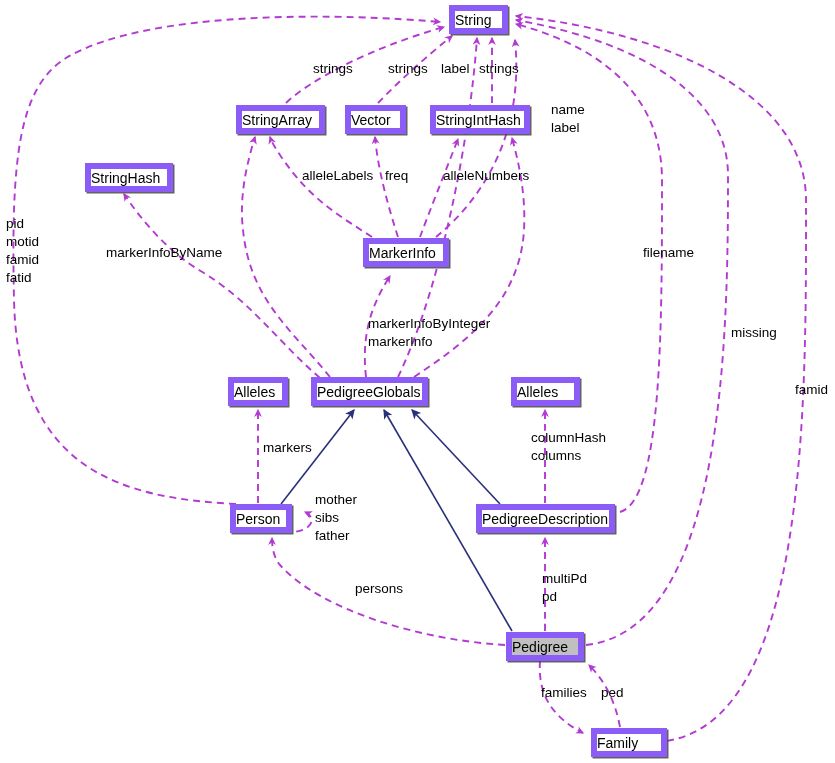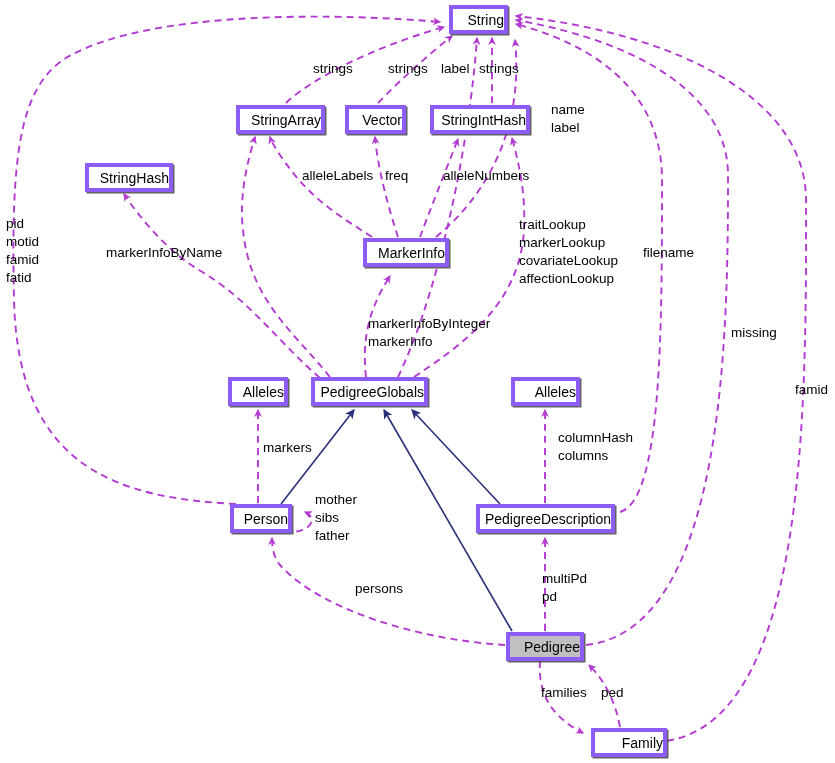--- a/index.html
+++ b/index.html
@@ -18,28 +18,28 @@
   #edge-layer {
     position: absolute;
     left: 0;
     top: 0;
     width: 835px;
     height: 763px;
   }
   .node {
     position: absolute;
     box-sizing: border-box;
-    border: 4px solid #8b5cf6;
+    border: 6px solid #8b5cf6;
     background: #ffffff;
     color: #000000;
     font-size: 14px;
     line-height: 1;
     display: flex;
     align-items: center;
-    justify-content: flex-end;
+    justify-content: flex-start;
     white-space: nowrap;
     box-shadow: 1.5px 1.5px 0 rgba(70,70,70,0.85);
   }
   .node.highlight {
     background: #c0c0c0;
   }
   .edge-label {
     position: absolute;
     color: #000000;
     font-size: 13.5px;
@@ -194,35 +194,31 @@
   <div class="edge-label align-left" style="left:551px; top:101px;">name
 label</div>
 
   <div class="edge-label align-left" style="left:302px; top:167px;">alleleLabels</div>
 
   <div class="edge-label align-left" style="left:385px; top:167px;">freq</div>
 
   <div class="edge-label align-left" style="left:443px; top:167px;">alleleNumbers</div>
 
 
-  <div class="edge-label align-left" style="left:519px; top:216px;">traitLookup
-markerLookup
-covariateLookup
-affectionLookup</div>
 
   <div class="edge-label align-left" style="left:643px; top:244px;">filename</div>
 
   <div class="edge-label align-left" style="left:368px; top:315px;">markerInfoByInteger
 markerInfo</div>
 
   <div class="edge-label align-left" style="left:731px; top:324px;">missing</div>
 
   <div class="edge-label align-left" style="left:795px; top:381px;">famid</div>
 
-  <div class="edge-label align-left" style="left:558px; top:429px;">columnHash
+  <div class="edge-label align-left" style="left:531px; top:429px;">columnHash
 columns</div>
 
   <div class="edge-label align-left" style="left:263px; top:439px;">markers</div>
 
   <div class="edge-label align-left" style="left:315px; top:491px;">mother
 sibs
 father</div>
 
   <div class="edge-label align-left" style="left:355px; top:580px;">persons</div>
 

